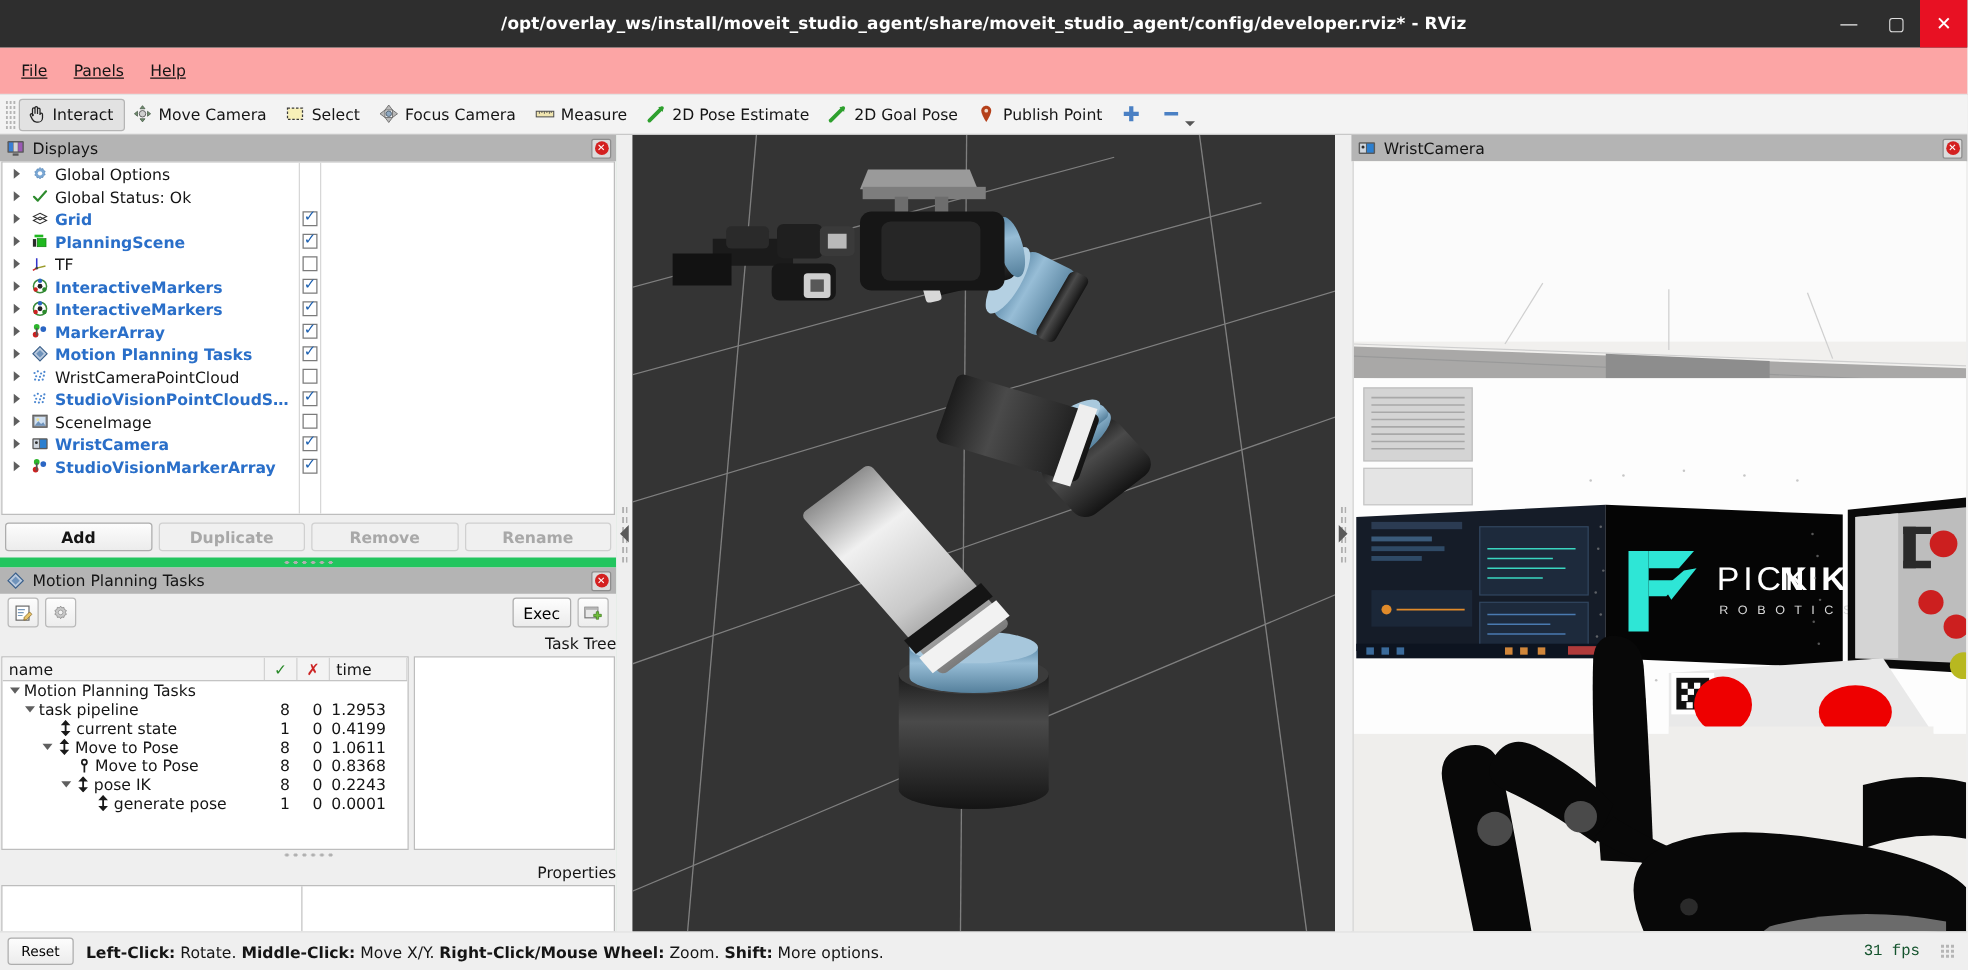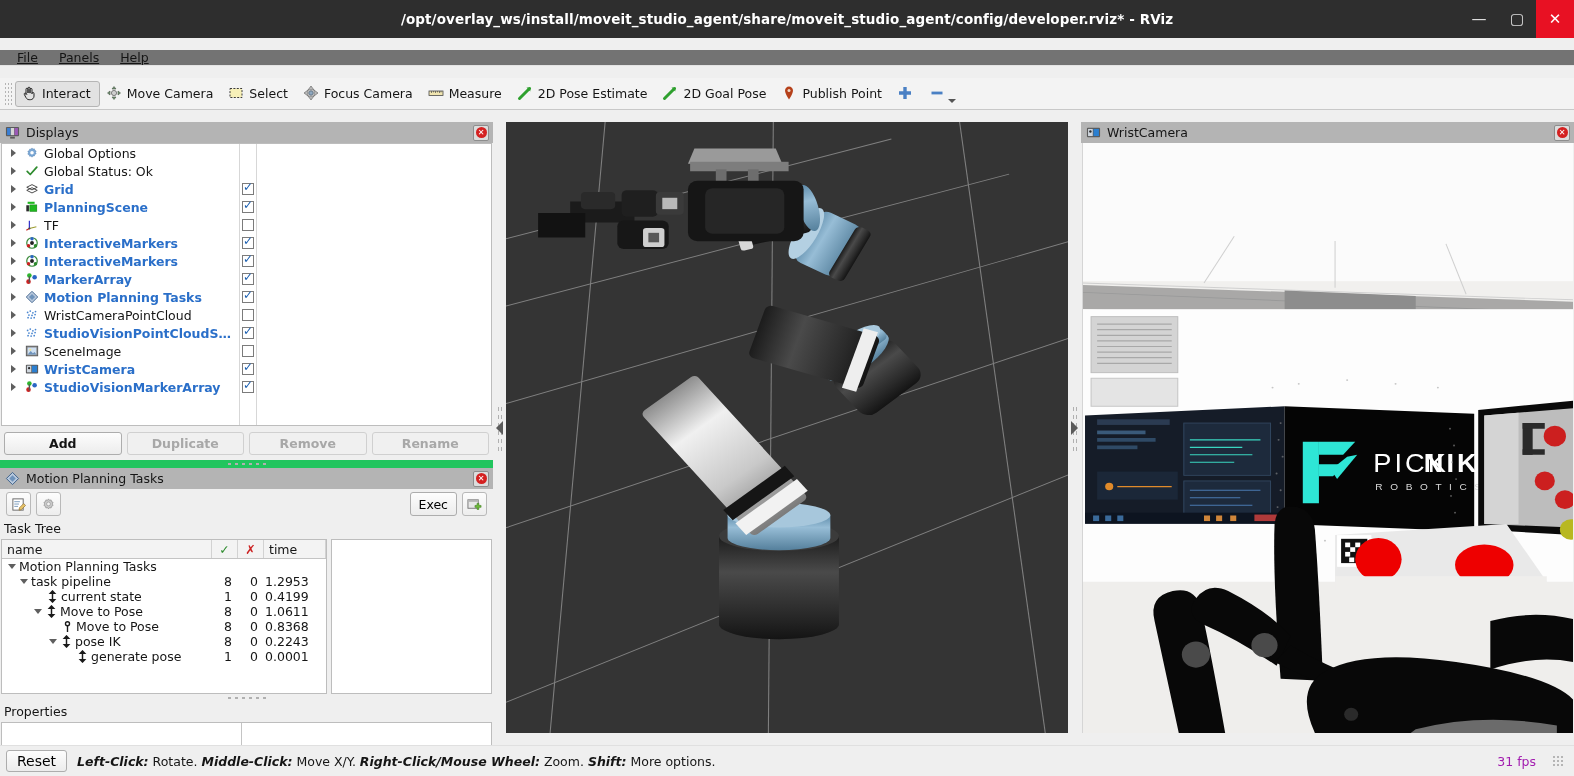--- a/index.html
+++ b/index.html
@@ -3,35 +3,35 @@
 <meta charset="utf-8">
 <style>
   * { box-sizing: border-box; margin: 0; padding: 0; }
   html, body {
     width: 1574px; height: 776px;
     font-family: "DejaVu Sans", sans-serif;
     font-size: 12.5px;
     background: #efefef;
     overflow: hidden;
   }
-  #app { position: relative; width: 1574px; height: 776px; display: flex; flex-direction: column; gap: 12px; }
+  #app { position: relative; width: 1574px; height: 776px; display: flex; flex-direction: column; }
 
   
   .titlebar {
     height: 38px; background: #2e2e2e; color: #ffffff;
     display: flex; align-items: center; justify-content: center;
     position: relative; flex: none;
   }
   .titlebar .title { font-weight: bold; font-size: 13.5px; letter-spacing: .1px; }
   .win-btns { position: absolute; right: 0; top: 0; height: 38px; display: flex; align-items: stretch; }
   .win-btn { width: 38px; display: flex; align-items: center; justify-content: center; color: #ddd; font-size: 15px; }
   .win-btn.close { background: #e81123; color: #fff; }
 
   
-  .menubar { height: 16px; background: #737373; display: flex; align-items: center;
+  .menubar { height: 38px; background: #fca5a5; display: flex; align-items: center;
              padding-left: 8px; gap: 3px; flex: none; border-bottom: 1px solid #e4e4e4; }
   .menu-item { padding: 2px 9px; font-size: 12.5px; color: #151515; }
   .menu-item u { text-decoration: underline; }
 
   
   .toolbar { height: 32px; background: #f3f3f3; display: flex; align-items: center;
              border-bottom: 1px solid #c8c8c8; flex: none; padding-left: 4px; }
   .tb-grip { width: 9px; height: 24px; margin-right: 2px;
              background-image: radial-gradient(#b4b4b4 38%, transparent 40%);
              background-size: 3px 4px; }
@@ -95,21 +95,21 @@
       background-image: radial-gradient(#b0b0b0 40%, transparent 42%); background-size: 7px 4px; }
 
   
   .mpt-tools { height: 30px; display: flex; align-items: center; padding: 0 6px; gap: 5px; flex: none; }
   .ibtn { width: 25px; height: 24px; border: 1px solid #b9b9b9; border-radius: 3px;
           background: linear-gradient(#fdfdfd, #ededed); display: flex; align-items: center; justify-content: center; }
   .exec-btn { margin-left: auto; height: 24px; padding: 0 8px; border: 1px solid #adadad;
               border-radius: 3px; background: linear-gradient(#fdfdfd, #ececec); font-size: 12.5px;
               display: flex; align-items: center; }
 
-  .section-label { font-size: 12.5px; color: #151515; padding: 2px 0 3px 4px; flex: none; }
+  .section-label { font-size: 12.5px; color: #151515; padding: 2px 0 3px 4px; flex: none; text-align: right; }
 
   
   .tt-wrap { display: flex; gap: 4px; padding: 0 1px; flex: none; height: 155px; }
   .tt-left { width: 326px; background: #fff; border: 1px solid #bdbdbd; display: flex; flex-direction: column; overflow: hidden; }
   .tt-right { flex: 1; background: #fff; border: 1px solid #bdbdbd; }
   .tt-head { height: 19px; display: flex; background: #f3f3f3; border-bottom: 1px solid #c4c4c4; flex: none; }
   .tt-h { display: flex; align-items: center; padding-left: 5px; font-size: 12.5px; color: #151515;
           border-right: 1px solid #d2d2d2; }
   .tt-h.name { flex: 1; }
   .tt-h.ok   { width: 26px; justify-content: center; padding: 0; color: #2a8a2a; }
@@ -134,24 +134,24 @@
   .viewport { flex: 1; margin: 0; background: #343434; position: relative; overflow: hidden; }
 
   
   .rightcol { width: 493px; flex: none; display: flex; flex-direction: column; min-height: 0; }
   .cam-body { flex: 1; margin: 0 1px 0 1px; background: #efeeec; position: relative; overflow: hidden; border-left:1px solid #d5d5d5;}
 
   
   .statusbar { height: 31px; background: #efefef; display: flex; align-items: center;
                padding: 0 10px 0 6px; gap: 10px; flex: none; border-top: 1px solid #e0e0e0; }
   .reset-btn { height: 22px; padding: 0 10px; border: 1px solid #adadad; border-radius: 3px;
-               background: linear-gradient(#fdfdfd, #ececec); font-size: 14px; display: flex; align-items: center; }
+               background: linear-gradient(#fdfdfd, #ececec); font-size: 11px; display: flex; align-items: center; }
   .hint { font-size: 12.5px; color: #151515; }
-  .hint b { font-weight: bold; font-style: italic; }
-  .fps { margin-left: auto; font-size: 12.5px; color: #a21caf; }
+  .hint b { font-weight: bold; }
+  .fps { margin-left: auto; font-size: 12.5px; color: #14532d; font-family: Liberation Mono, monospace; }
   .grip-corner { width: 12px; height: 12px; margin-left: 6px;
       background-image: radial-gradient(#b5b5b5 40%, transparent 42%); background-size: 4px 4px; }
 </style>
 </head>
 <body>
 
 <div id="app">
 
   <div class="titlebar">
     <span class="title">/opt/overlay_ws/install/moveit_studio_agent/share/moveit_studio_agent/config/developer.rviz* - RViz</span>

